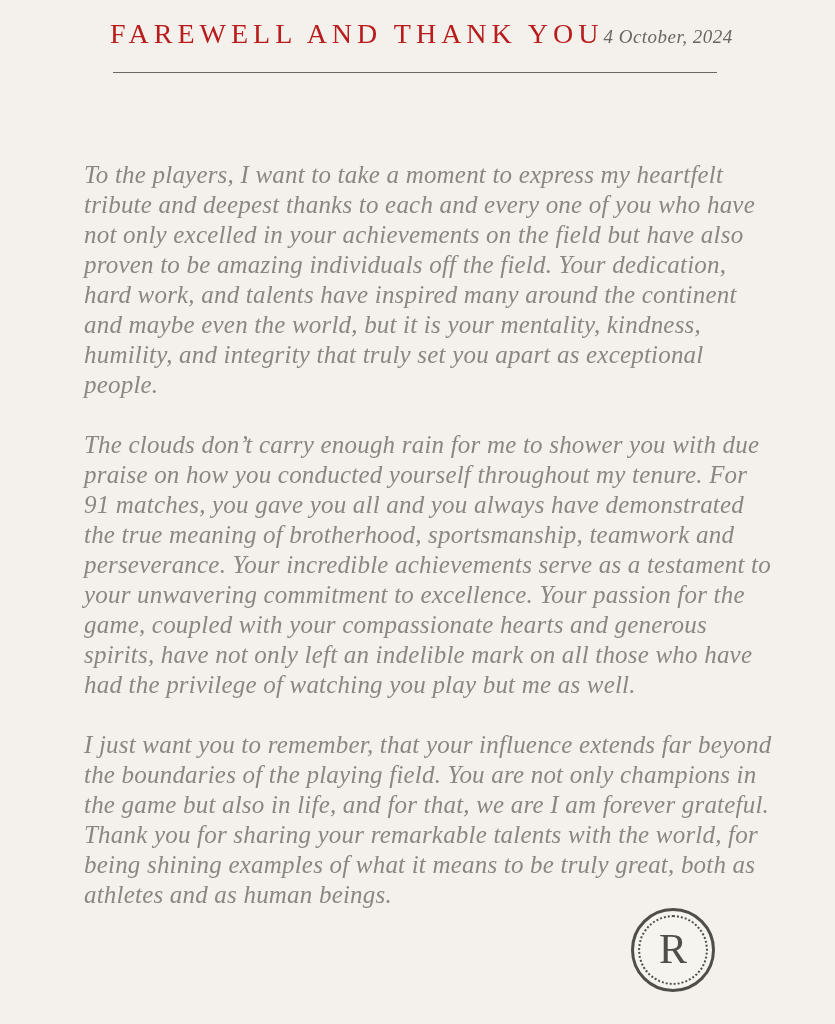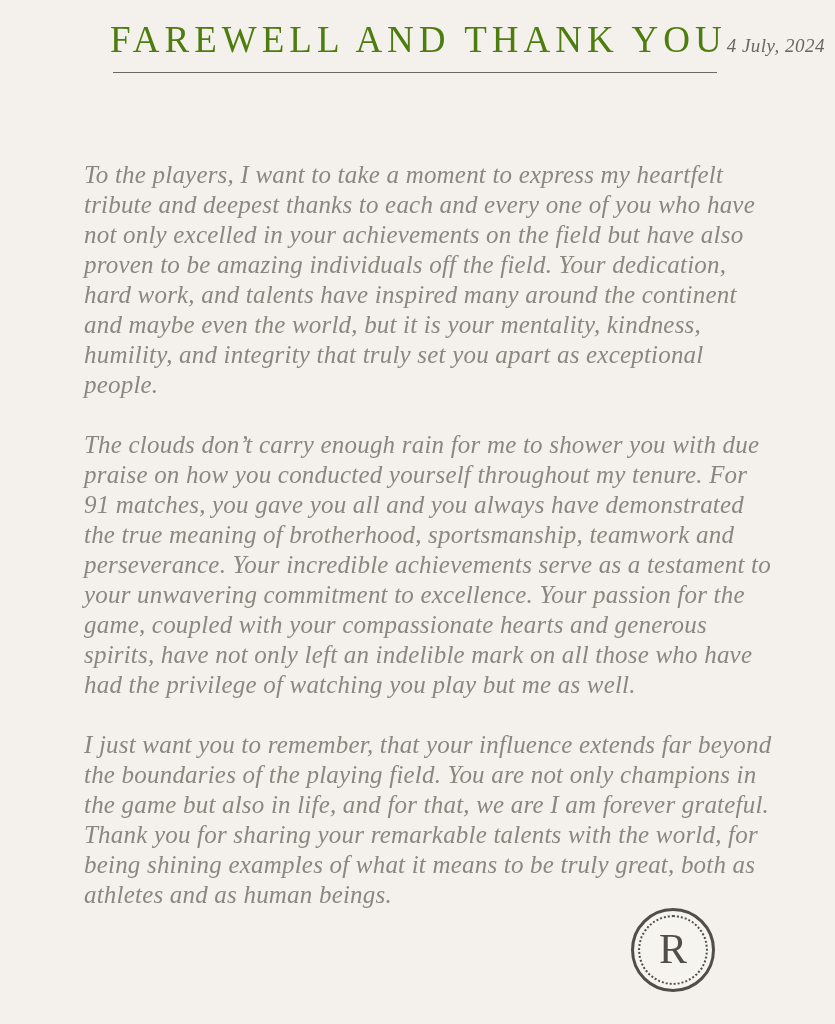--- a/index.html
+++ b/index.html
@@ -14,24 +14,24 @@
   .header-row {
     position: absolute;
     left: 110px;
     top: 18px;
     width: 606px;
     display: flex;
     justify-content: space-between;
     align-items: baseline;
   }
   .doc-title {
-    font-size: 37px;
+    font-size: 28px;
     font-weight: 400;
     letter-spacing: 5px;
-    color: #4d7c0f;
+    color: #b91c1c;
     white-space: nowrap;
   }
   .doc-date {
     font-size: 19px;
     font-style: italic;
     color: #6b675f;
     letter-spacing: 0.5px;
     white-space: nowrap;
   }
   .header-rule {
@@ -85,21 +85,21 @@
     padding-bottom: 3px;
   }
 </style>
 </head>
 <body>
 
 <div class="page">
 
   <div class="header-row">
     <div class="doc-title">FAREWELL AND THANK YOU</div>
-    <div class="doc-date">4 July, 2024</div>
+    <div class="doc-date">4 October, 2024</div>
   </div>
 
   <hr class="header-rule">
 
   <div class="letter-body">
     <p>To the players, I want to take a moment to express my heartfelt tribute and deepest thanks to each and every one of you who have not only excelled in your achievements on the field but have also proven to be amazing individuals off the field. Your dedication, hard work, and talents have inspired many around the continent and maybe even the world, but it is your mentality, kindness, humility, and integrity that truly set you apart as exceptional people.</p>
     <p>The clouds don’t carry enough rain for me to shower you with due praise on how you conducted yourself throughout my tenure. For 91 matches, you gave you all and you always have demonstrated the true meaning of brotherhood, sportsmanship, teamwork and perseverance. Your incredible achievements serve as a testament to your unwavering commitment to excellence. Your passion for the game, coupled with your compassionate hearts and generous spirits, have not only left an indelible mark on all those who have had the privilege of watching you play but me as well.</p>
     <p>I just want you to remember, that your influence extends far beyond the boundaries of the playing field. You are not only champions in the game but also in life, and for that, we are I am forever grateful. Thank you for sharing your remarkable talents with the world, for being shining examples of what it means to be truly great, both as athletes and as human beings.</p>
   </div>
 

